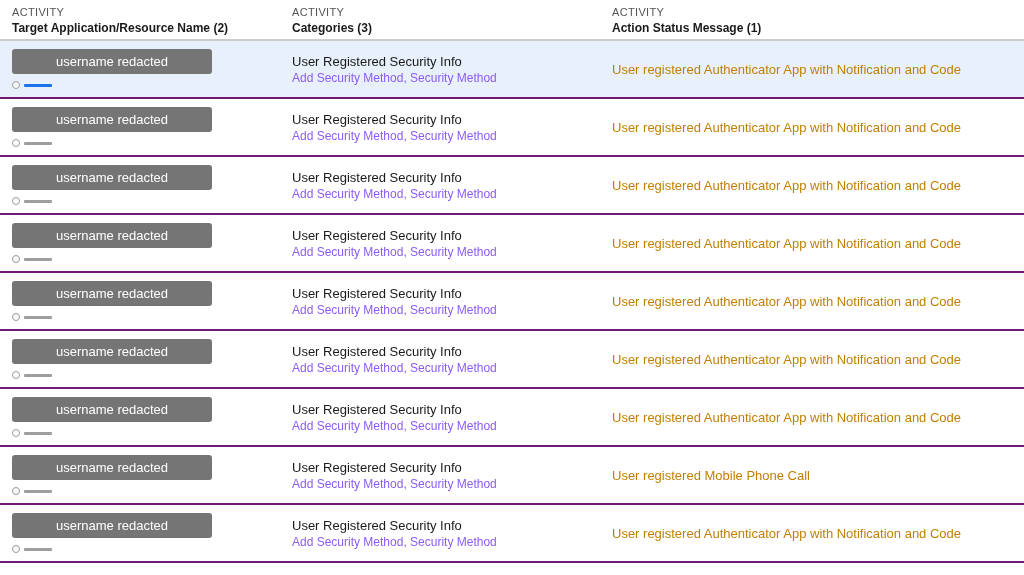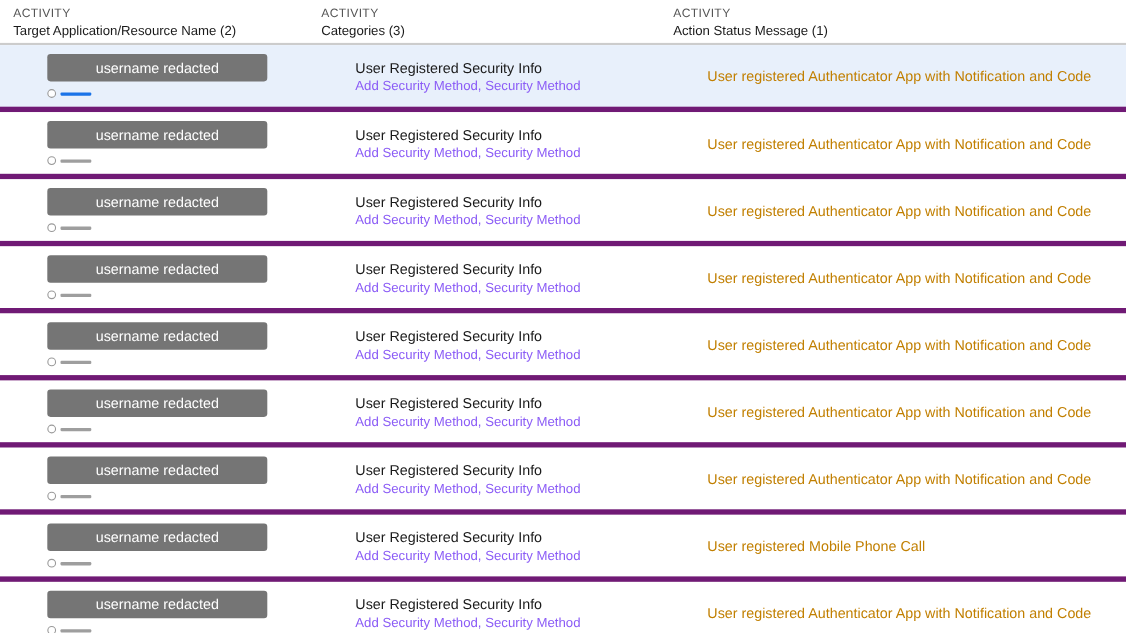--- a/index.html
+++ b/index.html
@@ -39,34 +39,33 @@
       color: #555;
       text-transform: uppercase;
       letter-spacing: 0.03em;
       display: block;
       margin-bottom: 2px;
     }
 
     .header-sub {
       font-size: 12px;
       color: #1a1a1a;
-      font-weight: 400;
+      font-weight: 700;
     }
 
     .table-body {
       width: 100%;
     }
 
     .table-row {
       display: grid;
       grid-template-columns: 280px 320px 1fr;
-      border-bottom: 5px solid #701a75;
+      border-bottom: 2px solid #701a75;
       min-height: 58px;
       align-items: center;
-      padding-left: 31px;
     }
 
     .table-row.highlighted {
       background-color: #e8f0fb;
     }
 
     .table-row:not(.highlighted) {
       background-color: #fff;
     }
 

